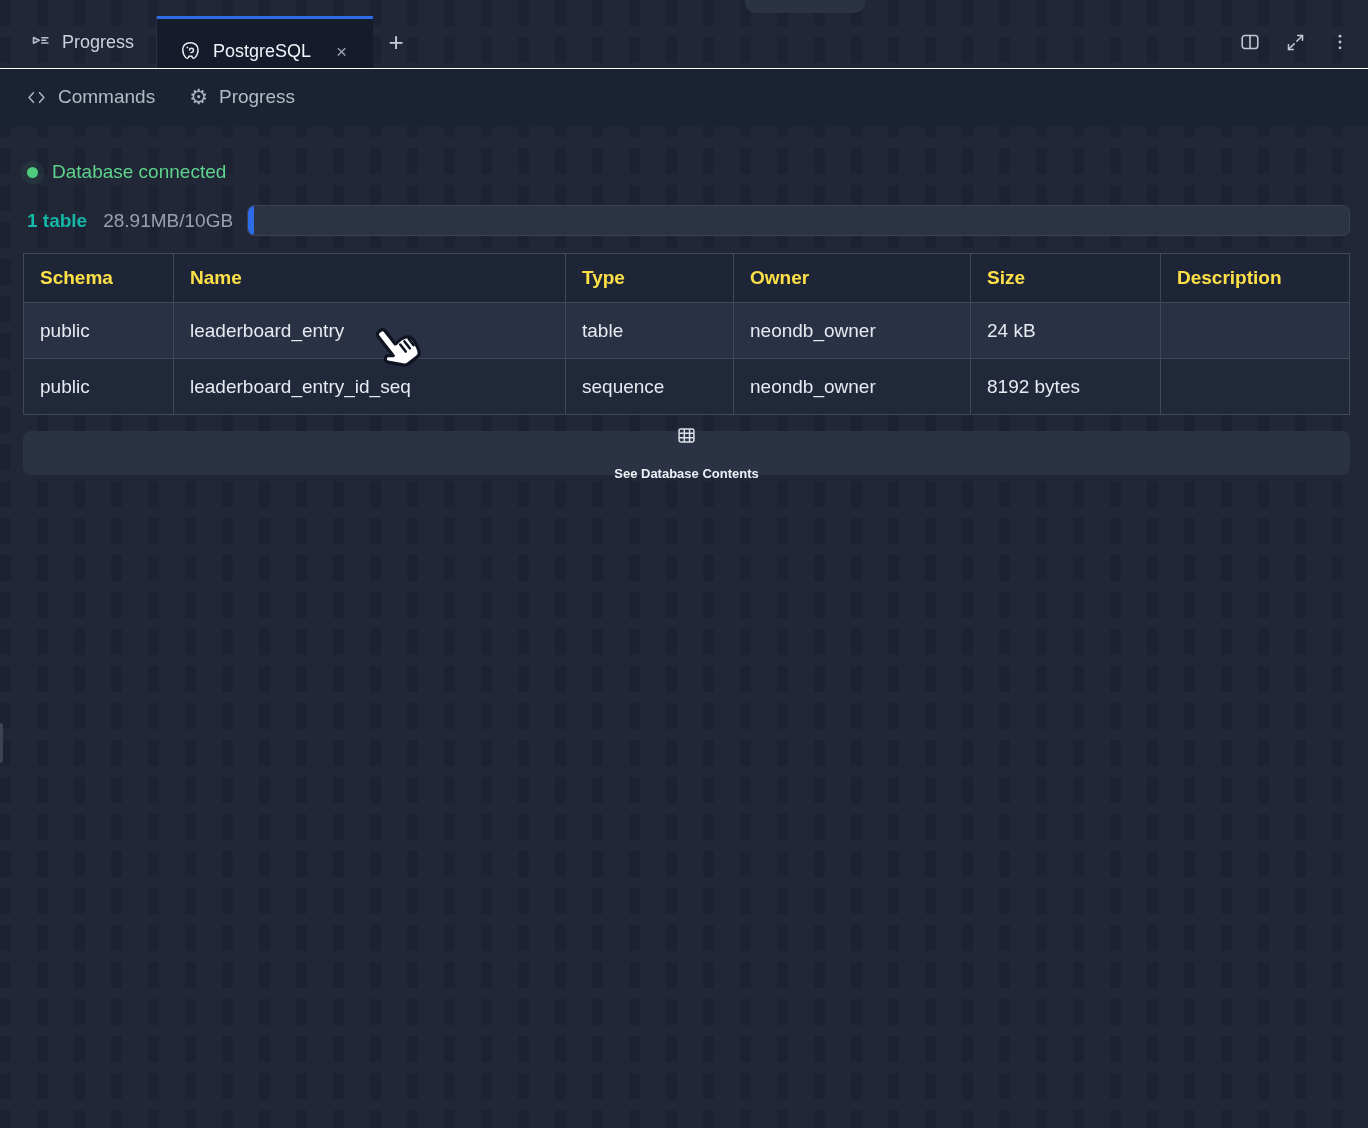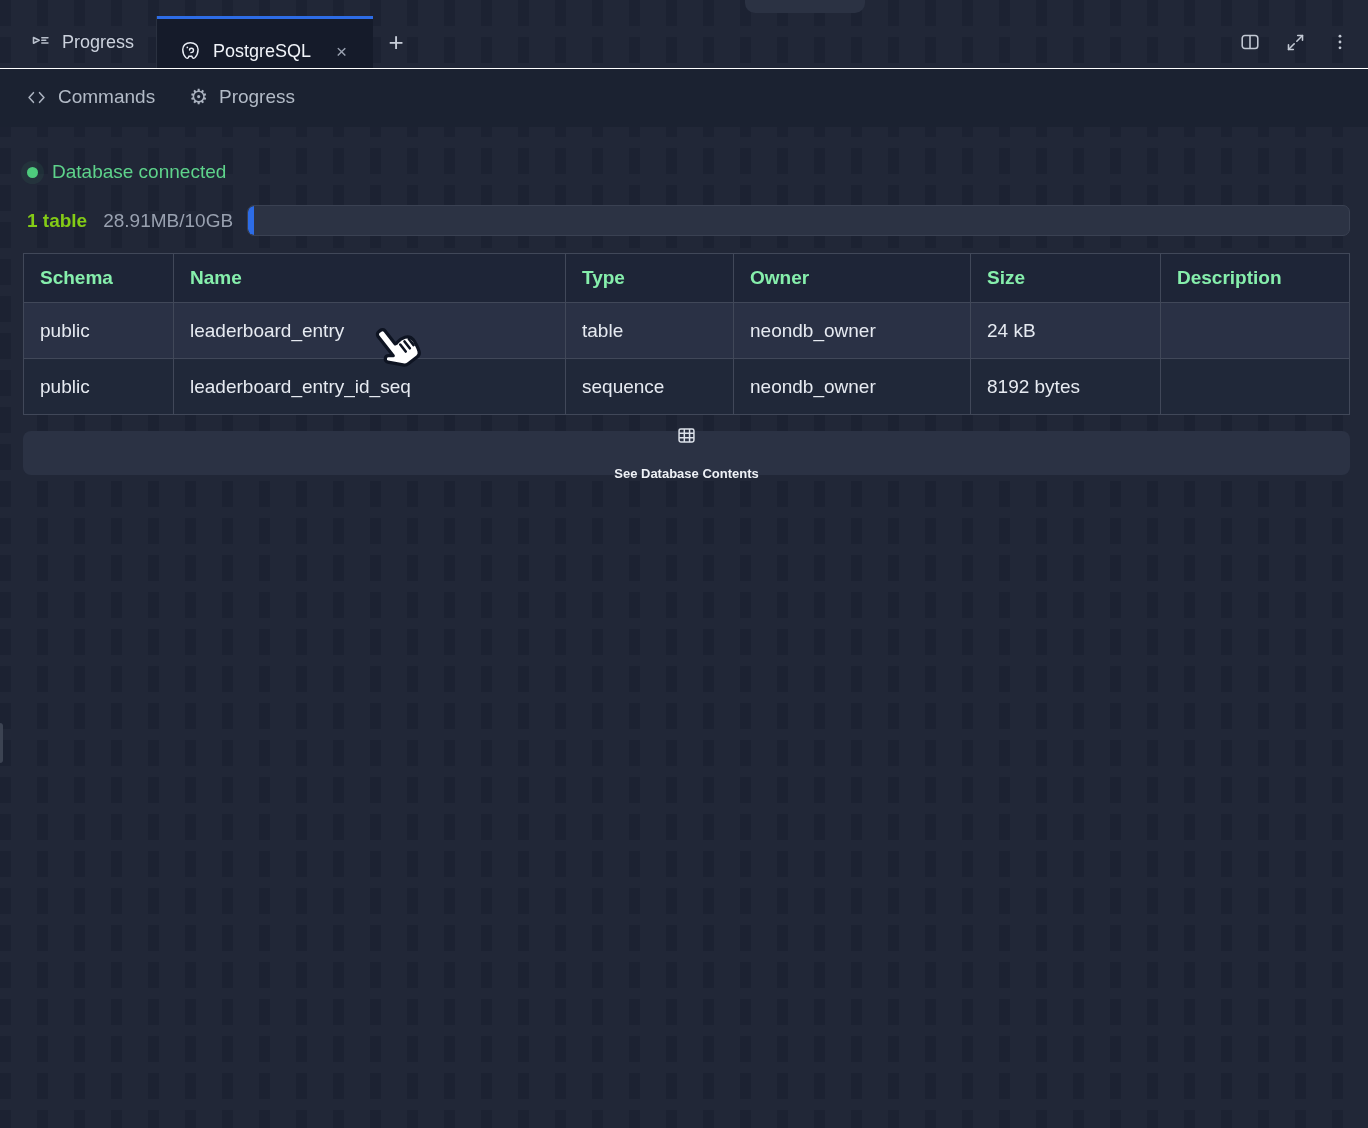--- a/index.html
+++ b/index.html
@@ -65,41 +65,41 @@
   .content { padding:34px 18px 0 23px; }
 
   .status-row { display:flex; align-items:center; gap:14px; margin-left:4px; }
   .status-dot {
     width:11px; height:11px; border-radius:50%; background:#4ecb7d;
     box-shadow:0 0 0 6px rgba(78,203,125,0.08);
   }
   .status-text { color:#5ed38b; font-size:19px; }
 
   .meta-row { display:flex; align-items:center; margin-top:22px; }
-  .tables-count { font-size:19px; font-weight:700; color:#84cc16; margin-left:4px; }
+  .tables-count { font-size:19px; font-weight:700; color:#14b8a6; margin-left:4px; }
   .storage { font-size:19px; color:#99a1b0; margin-left:16px; }
   .progress-track {
     flex:1; height:31px; margin-left:14px; border-radius:7px;
     background:#2c3344; border:1px solid #3a4152; overflow:hidden; position:relative;
   }
   .progress-fill {
     position:absolute; left:0; top:0; bottom:0; min-width:6px;
     background:#2d6ce6; border-radius:7px 0 0 7px;
   }
 
   
   table.db {
     width:100%; margin-top:17px; border-collapse:collapse; table-layout:fixed;
     font-size:19px;
   }
   table.db th, table.db td {
     border:1px solid #414859; padding:0 16px; text-align:left;
     overflow:hidden; white-space:nowrap;
   }
-  table.db th { height:49px; background:#1e2537; color:#86efac; font-weight:700; }
+  table.db th { height:49px; background:#1e2537; color:#fde047; font-weight:700; }
   table.db td { height:56px; color:#e6eaf1; font-weight:400; }
   tr.row-hover td { background:#2a3145; }
   tr.row-normal td { background:#202839; }
   col.c-schema{width:150px} col.c-name{width:392px} col.c-type{width:168px}
   col.c-owner{width:237px} col.c-size{width:190px} col.c-desc{width:auto}
 
   
   .contents-btn {
     margin-top:16px; height:44px; width:100%;
     background:#2b3244; border:none; border-radius:8px;

